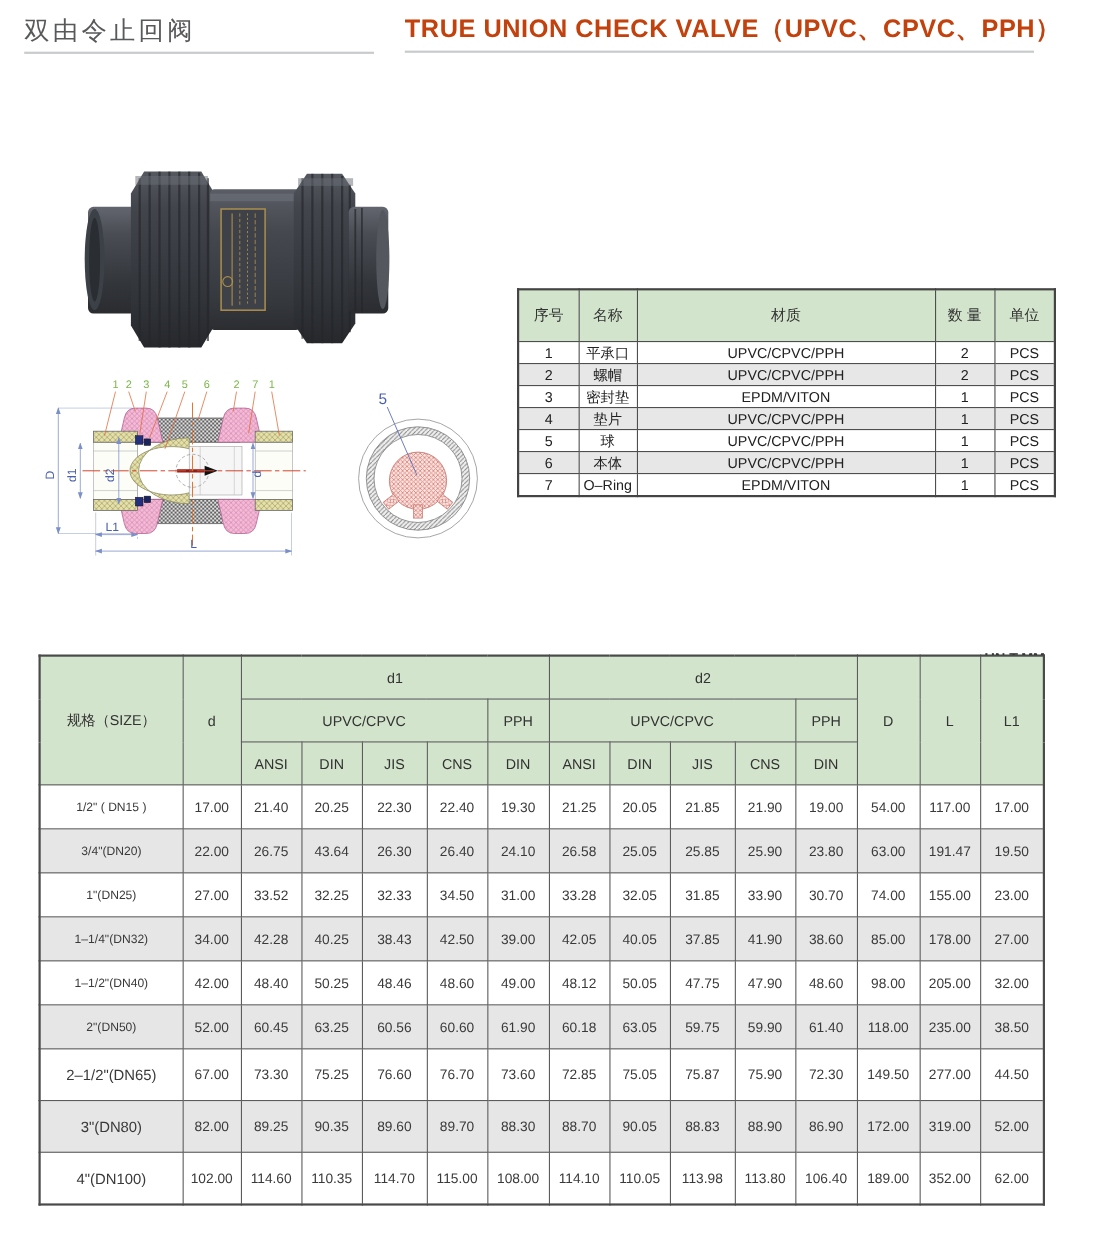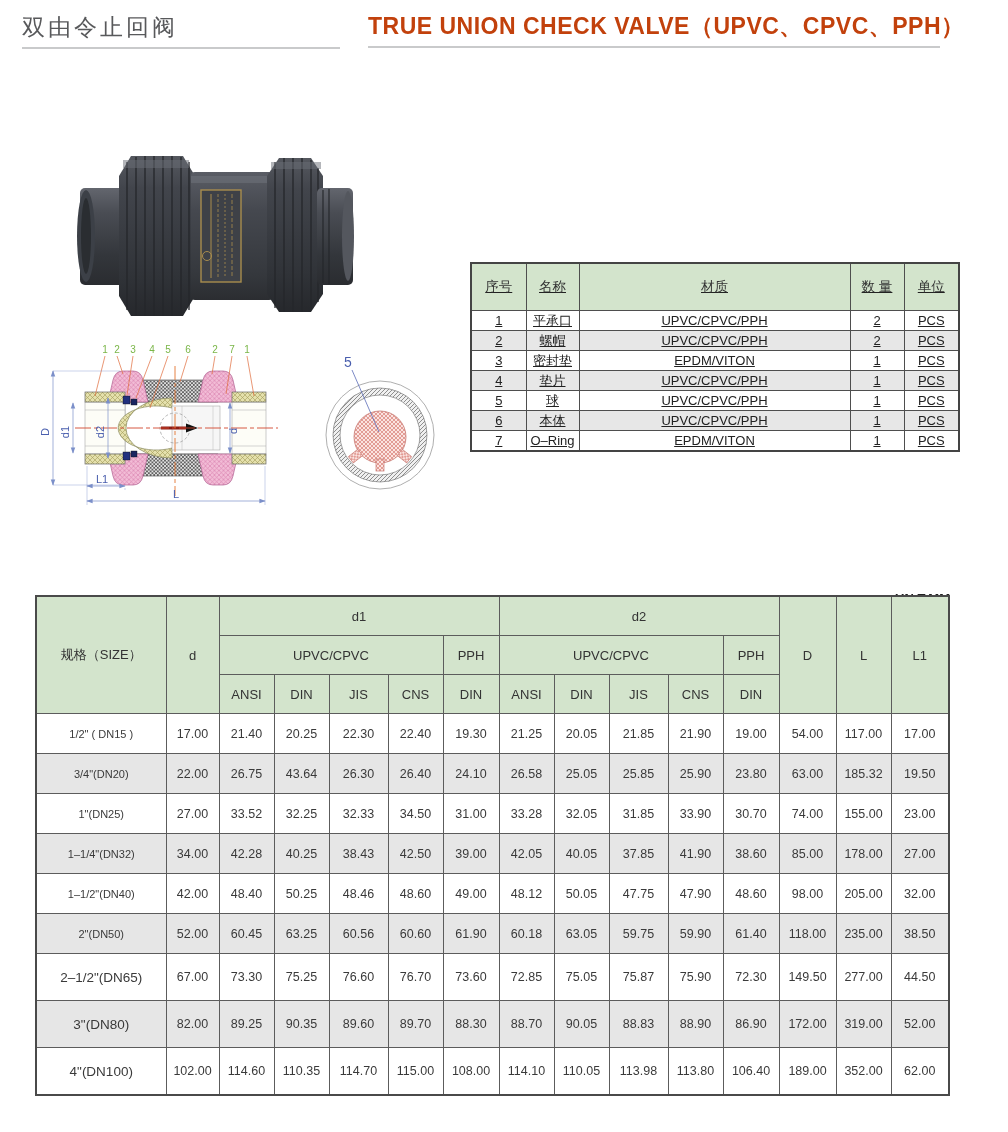--- a/index.html
+++ b/index.html
@@ -17,21 +17,21 @@
   
   .photo{position:absolute;left:55px;top:100px;width:300px;height:230px;}
 
   
   .specs{position:absolute;left:473px;top:116px;}
   .spec-line{font-size:13.5px;font-weight:bold;color:#151515;line-height:14px;
              margin-bottom:23px;white-space:nowrap;}
 
   
   .parts-table{position:absolute;left:470px;top:262px;width:488px;border-collapse:collapse;
-               table-layout:fixed;font-size:13px;color:#222;text-decoration:underline;}
+               table-layout:fixed;font-size:13px;color:#222;}
   .parts-table th,.parts-table td{border:1px solid #4e4e4e;text-align:center;padding:0;}
   .parts-table{border:2px solid #444;}
   .parts-table th{height:46px;background:#d3e4cc;font-weight:normal;font-size:13.5px;color:#333;}
   .parts-table td{height:19px;background:#ffffff;}
   .parts-table tbody tr:nth-child(even) td{background:#e7e7e7;}
 
   
   .drawing{position:absolute;left:30px;top:340px;width:420px;height:185px;}
 
   
@@ -407,21 +407,21 @@
           <td>43.64</td>
           <td>26.30</td>
           <td>26.40</td>
           <td>24.10</td>
           <td>26.58</td>
           <td>25.05</td>
           <td>25.85</td>
           <td>25.90</td>
           <td>23.80</td>
           <td>63.00</td>
-          <td>185.32</td>
+          <td>191.47</td>
           <td>19.50</td>
         </tr>
         <tr>
           <td class="size">1"(DN25)</td>
           <td>27.00</td>
           <td>33.52</td>
           <td>32.25</td>
           <td>32.33</td>
           <td>34.50</td>
           <td>31.00</td>

